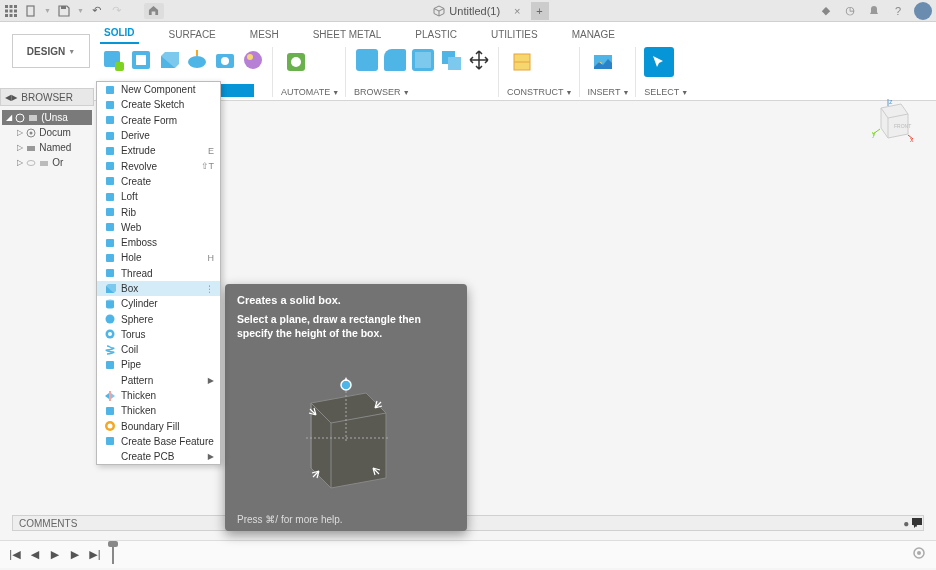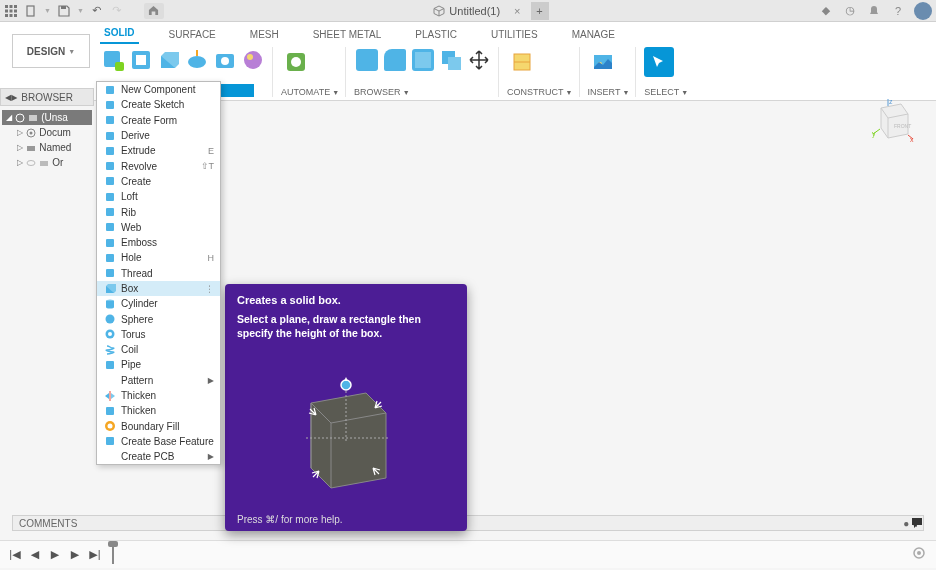--- a/index.html
+++ b/index.html
@@ -46,21 +46,21 @@
 
 .create-menu { position: absolute; left: 96px; top: 81px; width: 125px; background: #fff; border: 1px solid #bbb; box-shadow: 2px 2px 6px rgba(0,0,0,0.2); z-index: 100; }
 .menu-item { display: flex; align-items: center; padding: 1px 6px; height: 15.3px; font-size: 10px; color: #333; cursor: pointer; gap: 5px; }
 .menu-item.hl { background: #d4ecf8; }
 .menu-item .mi-icon { width: 13px; height: 13px; flex-shrink: 0; display: flex; align-items: center; justify-content: center; }
 .menu-item .mi-label { flex: 1; }
 .menu-item .mi-sc { font-size: 9px; color: #888; }
 .menu-item.sub { padding-left: 24px; justify-content: space-between; }
 
 
-.tooltip { position: absolute; left: 225px; top: 284px; width: 242px; background: #4c1d95; color: #fff; border-radius: 4px; padding: 10px 12px 6px; z-index: 99; font-size: 11px; box-shadow: 0 4px 12px rgba(0,0,0,0.4); }
+.tooltip { position: absolute; left: 225px; top: 284px; width: 242px; background: #737373; color: #fff; border-radius: 4px; padding: 10px 12px 6px; z-index: 99; font-size: 11px; box-shadow: 0 4px 12px rgba(0,0,0,0.4); }
 .tooltip .tt-title { font-weight: 600; margin-bottom: 6px; }
 .tooltip .tt-desc { font-weight: 600; font-size: 10.5px; line-height: 1.35; margin-bottom: 8px; }
 .tooltip .tt-img { height: 160px; display: flex; align-items: center; justify-content: center; }
 .tooltip .tt-help { font-size: 10px; color: #ddd; margin-top: 6px; }
 
 
 .viewbar { position: absolute; left: 460px; top: 515px; display: flex; gap: 4px; align-items: center; }
 .view-btn { width: 18px; height: 16px; border: 1px solid #ccc; background: #fff; border-radius: 2px; cursor: pointer; display:flex; align-items:center; justify-content:center; font-size:9px; color:#0696d7;}
 .comments-bar { position: absolute; left: 12px; top: 515px; right: 12px; height: 16px; background: #eee; border: 1px solid #d0d0d0; display: flex; align-items: center; padding: 0 6px; font-size: 10px; color: #666; }
 .comments-bar .sp { flex: 1; }

